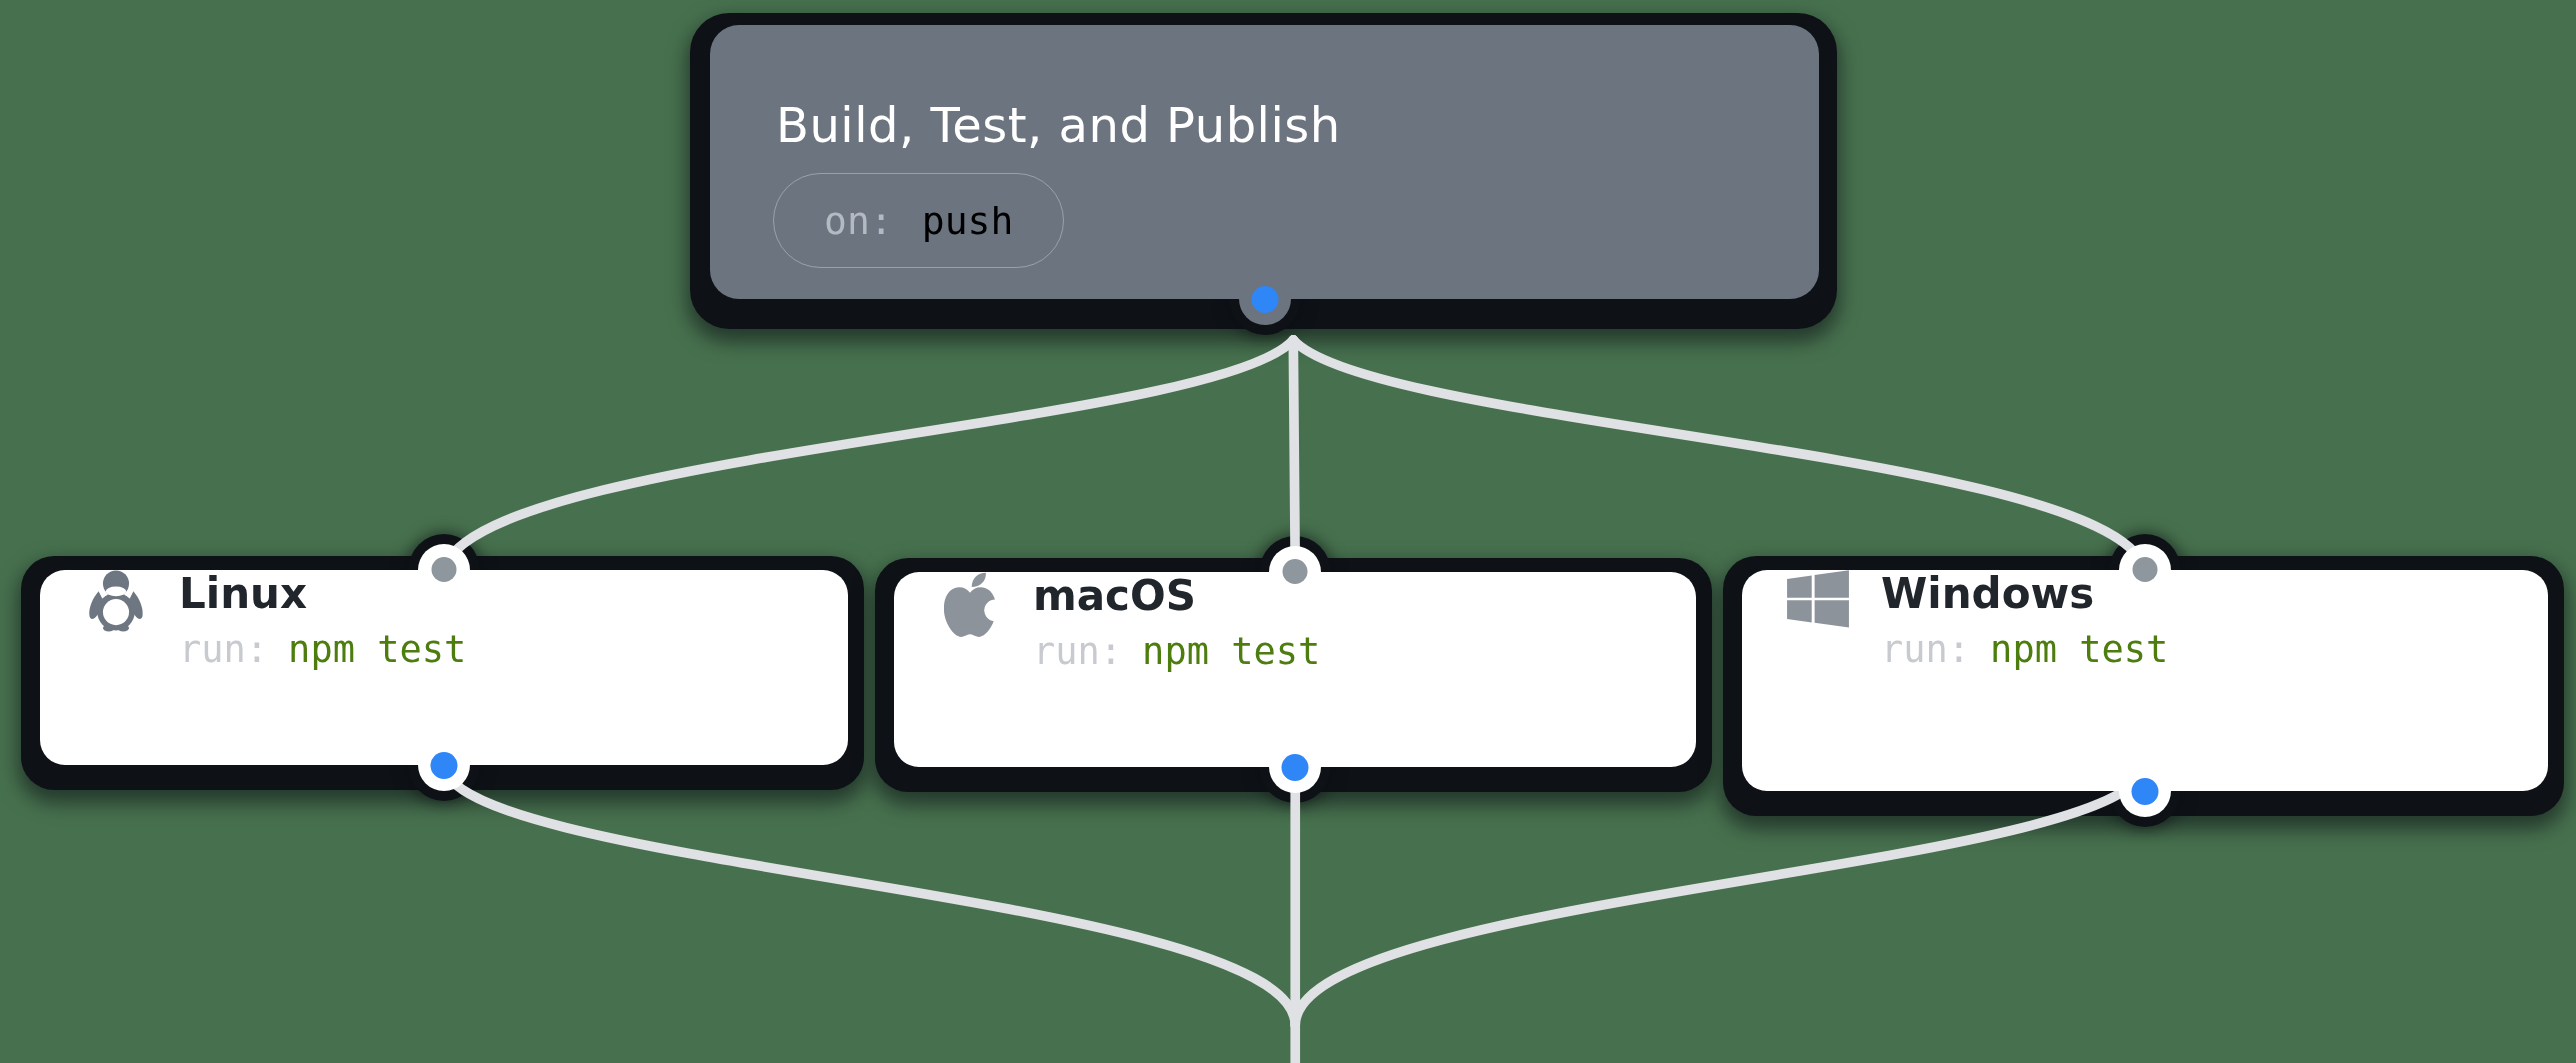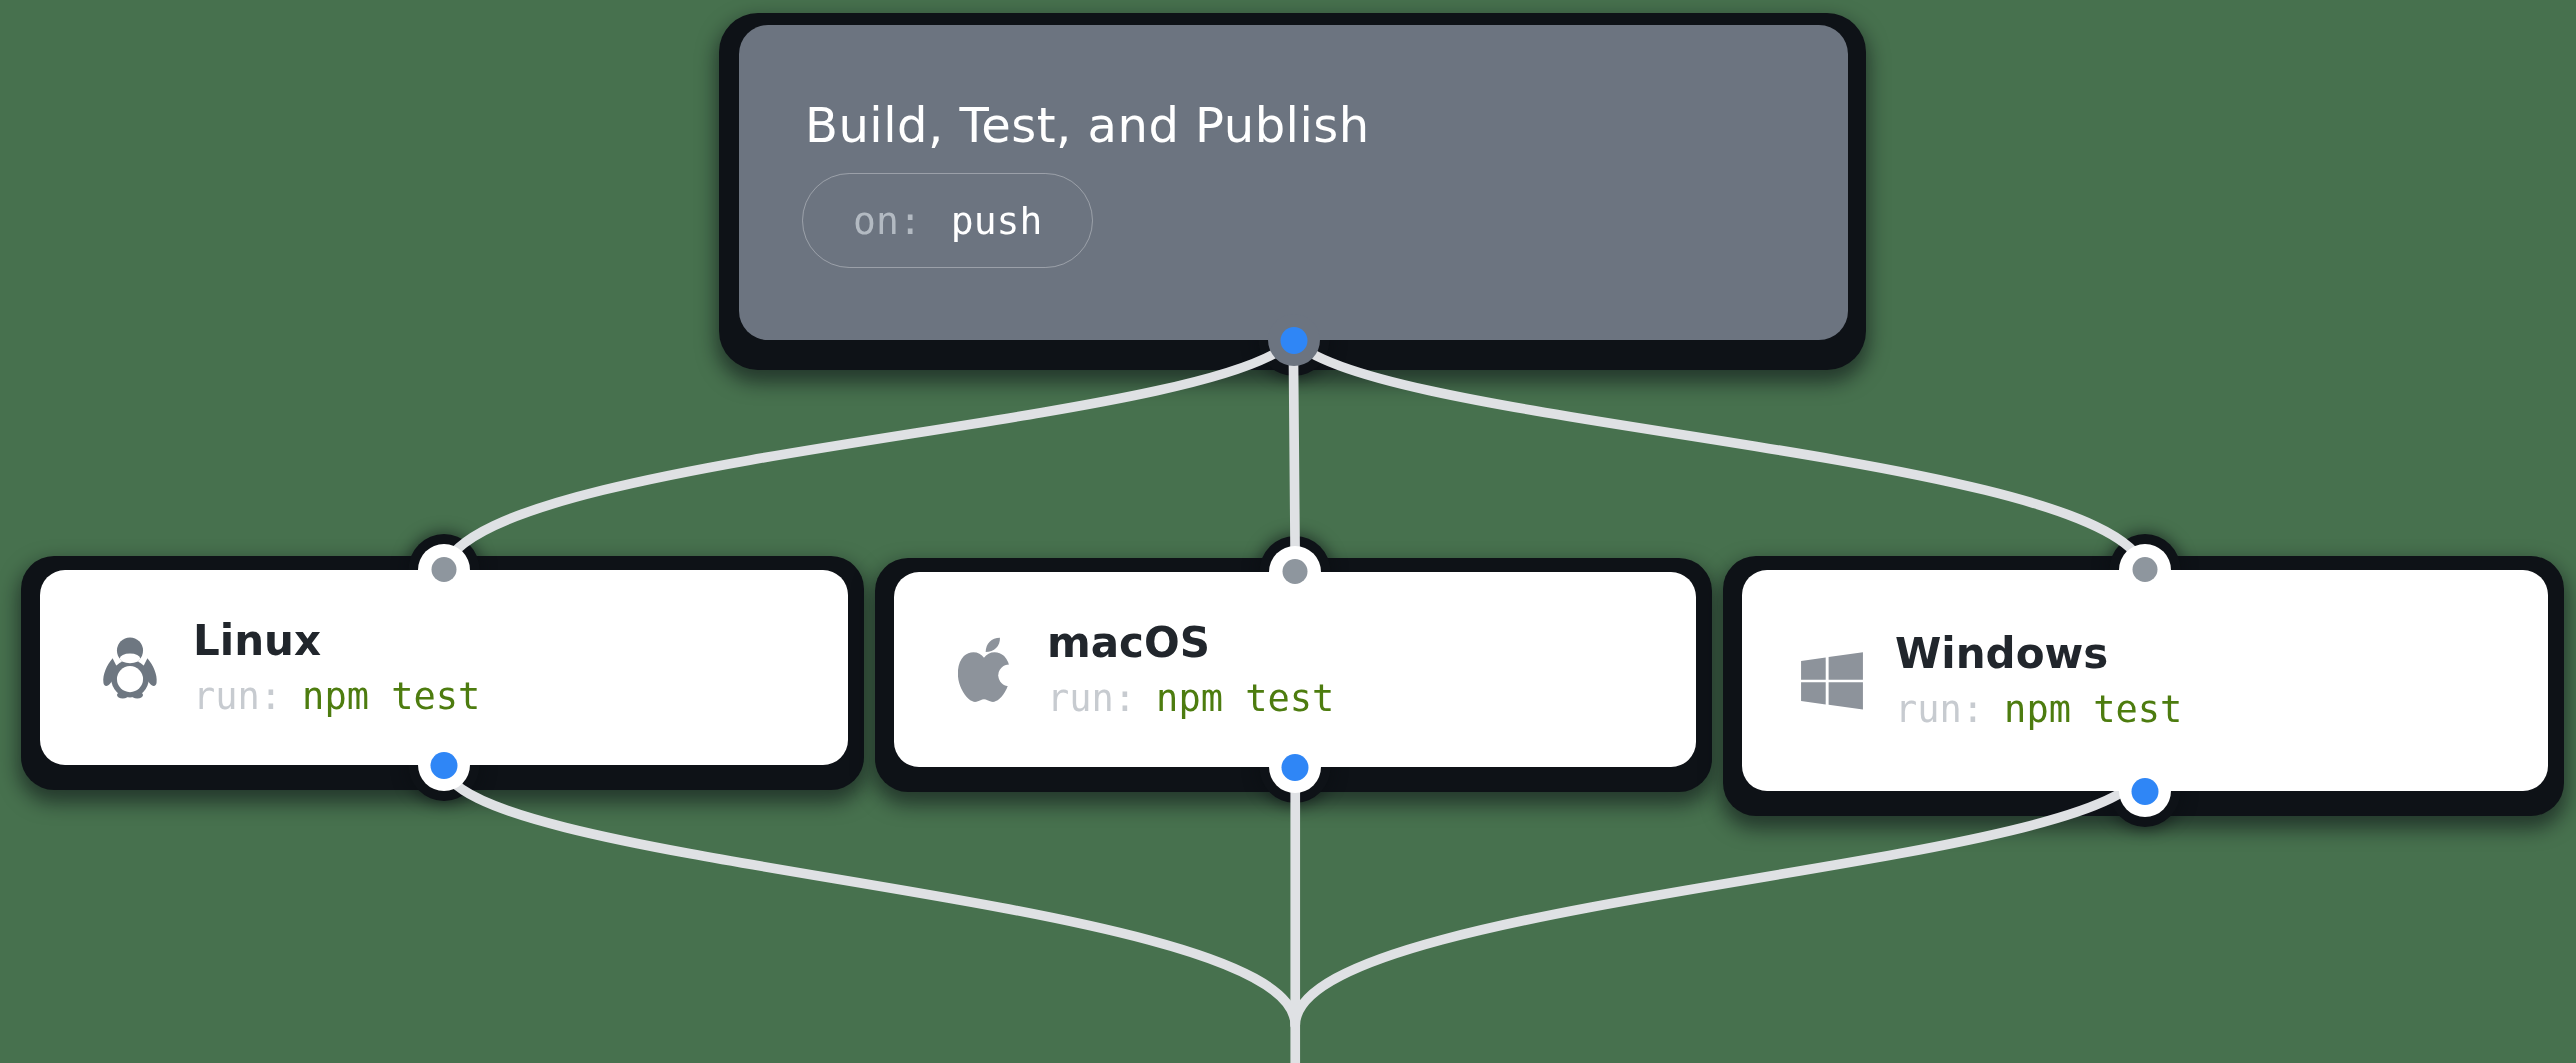--- a/index.html
+++ b/index.html
@@ -13,21 +13,21 @@
   
   .node{position:absolute;}
   .backing{
     position:absolute;background:#0e1217;z-index:1;
     box-shadow:0 9.7px 19.3px 2.9px rgba(9,13,18,0.55);
   }
   .trigger .backing{left:-20px;right:-18.4px;top:-11.6px;bottom:-30px;border-radius:39px;}
   .job .backing{left:-19.3px;right:-15.5px;top:-14.5px;bottom:-25px;border-radius:33px;}
   .surface{position:absolute;left:0;top:0;right:0;bottom:0;z-index:3;box-sizing:border-box;}
   .trigger .surface{background:#6c7480;border-radius:29px;padding:71px 0 0 66px;}
-  .job .surface{background:#ffffff;border-radius:25px;display:flex;align-items:center;padding-left:58px;}
+  .job .surface{background:#ffffff;border-radius:25px;display:flex;align-items:flex-start;padding-left:44px;}
   
   .cdark{
     position:absolute;width:71px;height:71px;border-radius:50%;background:#0e1217;z-index:1;
     left:50%;transform:translateX(-50%);box-shadow:0 0 13.5px 2.9px rgba(9,13,18,0.5);
   }
   .cdark.top{top:-36px;} .cdark.bottom{bottom:-36px;}
   .ccircle{
     position:absolute;width:52px;height:52px;border-radius:50%;z-index:3;
     left:50%;transform:translateX(-50%);
   }
@@ -38,21 +38,21 @@
   .dot.top{width:25px;height:25px;top:-12.6px;background:#8e969e;}
   .dot.bottom{width:27px;height:27px;bottom:-13.5px;background:#2f86f6;}
   
   .trigger-title{font-size:48px;color:#ffffff;letter-spacing:0.5px;line-height:58px;}
   .badge{
     display:inline-flex;align-items:center;gap:29px;height:95px;padding:14px 50px;
     border:1.9px solid rgba(255,255,255,0.32);border-radius:50px;margin-top:19.3px;margin-left:-2.9px;
     font-family:"DejaVu Sans Mono",monospace;font-size:38px;box-sizing:border-box;
   }
   .badge-key{color:#b3bac2;}
-  .badge-value{color:#ffffff;}
+  .badge-value{color:#000000;}
   
   .icon-box{width:64px;display:flex;justify-content:center;margin-right:31px;flex:none;}
   .job-title{font-size:42px;font-weight:bold;color:#21262c;line-height:1.15;}
   .run-line{display:flex;gap:20px;margin-top:9.7px;font-family:"DejaVu Sans Mono",monospace;font-size:37px;}
   .run-label{color:#c7cbd0;}
   .run-cmd{color:#4d7c0f;}
 </style>
 </head>
 <body>
 
@@ -60,21 +60,21 @@
 
   <svg class="edges" width="2576" height="1063" viewBox="0 0 2667 1101">
     <path d="M1339 352 L1341 590"></path>
     <path d="M1339 352 C1259 442 492 468 459 590"></path>
     <path d="M1339 352 C1419 442 2188 468 2221 590"></path>
     <path d="M1341 792 L1341 1101"></path>
     <path d="M459 792 C466 900 1341 926 1341 1062"></path>
     <path d="M2221 792 C2214 900 1341 926 1341 1062"></path>
   </svg>
 
-  <div class="node trigger" style="left:739px;top:25px;width:1109px;height:315px;">
+  <div class="node trigger" style="left:710px;top:25px;width:1109px;height:274px;">
     <div class="backing"></div>
     <div class="cdark bottom"></div>
     <div class="surface">
       <div class="trigger-title">Build, Test, and Publish</div>
       <div class="badge">
         <span class="badge-key">on:</span>
         <span class="badge-value">push</span>
       </div>
     </div>
     <div class="ccircle bottom"></div>

